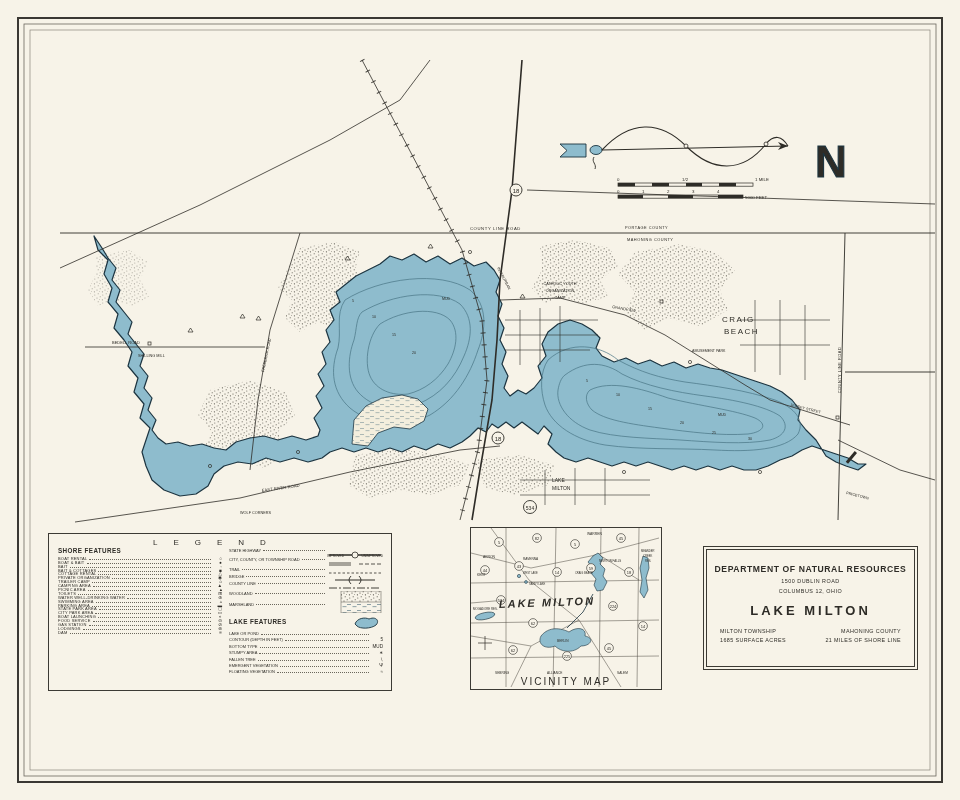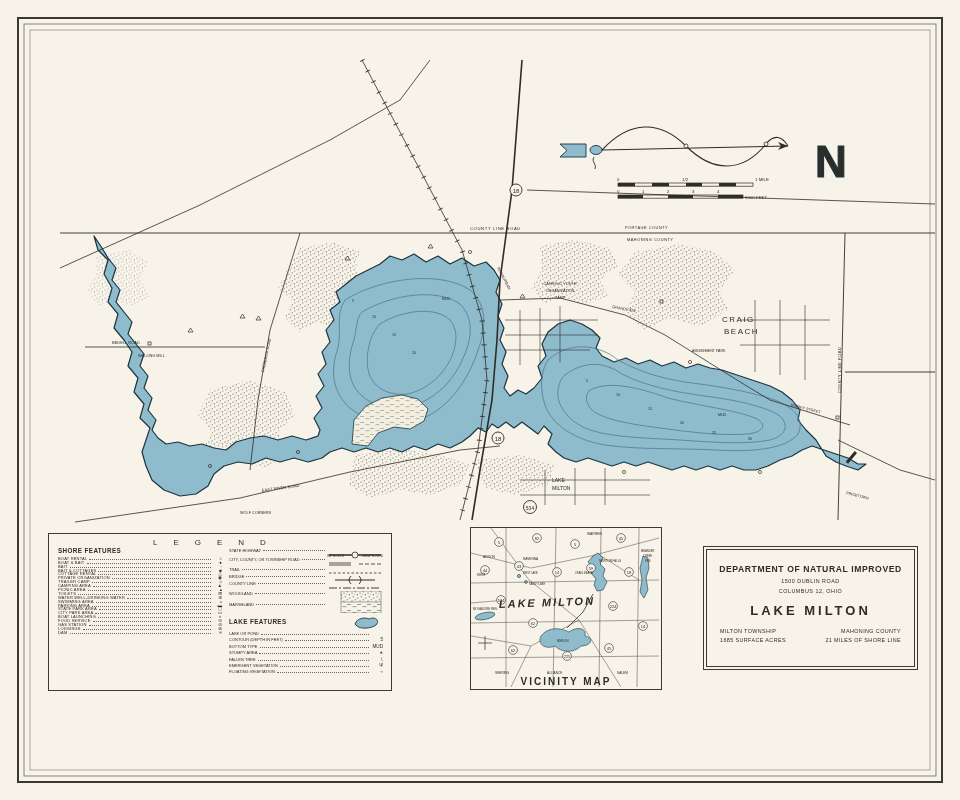--- a/index.html
+++ b/index.html
@@ -27,21 +27,21 @@
   .lakehead{position:relative;margin-top:5px;height:15px;}
   .lakehead .sec-head{position:absolute;left:0;top:3px;}
   .lakehead .blob{position:absolute;right:2px;top:0;}
   .krow{display:flex;align-items:flex-end;height:6.4px;}
   .krow .lab{font-size:4px;white-space:nowrap;}
   .krow .lead{flex:1;border-bottom:1px dotted #6b675c;margin:0 2px 1px 2px;}
   .krow .sym{font-size:4.6px;min-width:12px;text-align:right;line-height:5px;}
   
   #vicinity{left:470px;top:527px;width:190px;height:161px;background:#f7f3e8;}
   .vic-caption{position:absolute;left:0;right:0;bottom:2px;text-align:center;
-               font-size:10px;font-weight:bold;letter-spacing:2px;}
+               font-size:10px;font-weight:normal;letter-spacing:2px;}
   
   #titleblock{left:703px;top:546px;width:213px;height:122px;background:#f7f3e8;}
   .tb-inner{position:absolute;left:2px;top:2px;right:2px;bottom:2px;border:1px solid #3c3a34;
             text-align:center;}
   .tb-dept{margin-top:14px;font-size:8.6px;font-weight:bold;letter-spacing:.6px;}
   .tb-addr{margin-top:4px;font-size:5.4px;letter-spacing:.5px;}
   .tb-lake{margin-top:9px;font-size:13px;font-weight:bold;letter-spacing:3px;}
   .tb-row{display:flex;justify-content:space-between;padding:0 13px;font-size:5.4px;letter-spacing:.4px;}
   .tb-row.first{margin-top:10px;}
   .tb-row.second{margin-top:3px;}
@@ -568,21 +568,21 @@
     <g stroke="#2e2c27" stroke-width="0.7">
       <line x1="14" y1="108" x2="14" y2="122"></line>
           <line x1="7" y1="115" x2="21" y2="115"></line>
     </g>
   </svg>
   <div class="vic-caption">VICINITY MAP</div>
 </div>
 
 <div id="titleblock" class="panel">
   <div class="tb-inner">
-    <div class="tb-dept">DEPARTMENT OF NATURAL IMPROVED</div>
+    <div class="tb-dept">DEPARTMENT OF NATURAL RESOURCES</div>
     <div class="tb-addr">1500 DUBLIN ROAD</div>
     <div class="tb-addr">COLUMBUS 12, OHIO</div>
     <div class="tb-lake">LAKE MILTON</div>
     <div class="tb-row first">
       <span>MILTON TOWNSHIP</span>
       <span>MAHONING COUNTY</span>
     </div>
     <div class="tb-row second">
       <span>1685  SURFACE ACRES</span>
       <span>21  MILES OF SHORE LINE</span>

